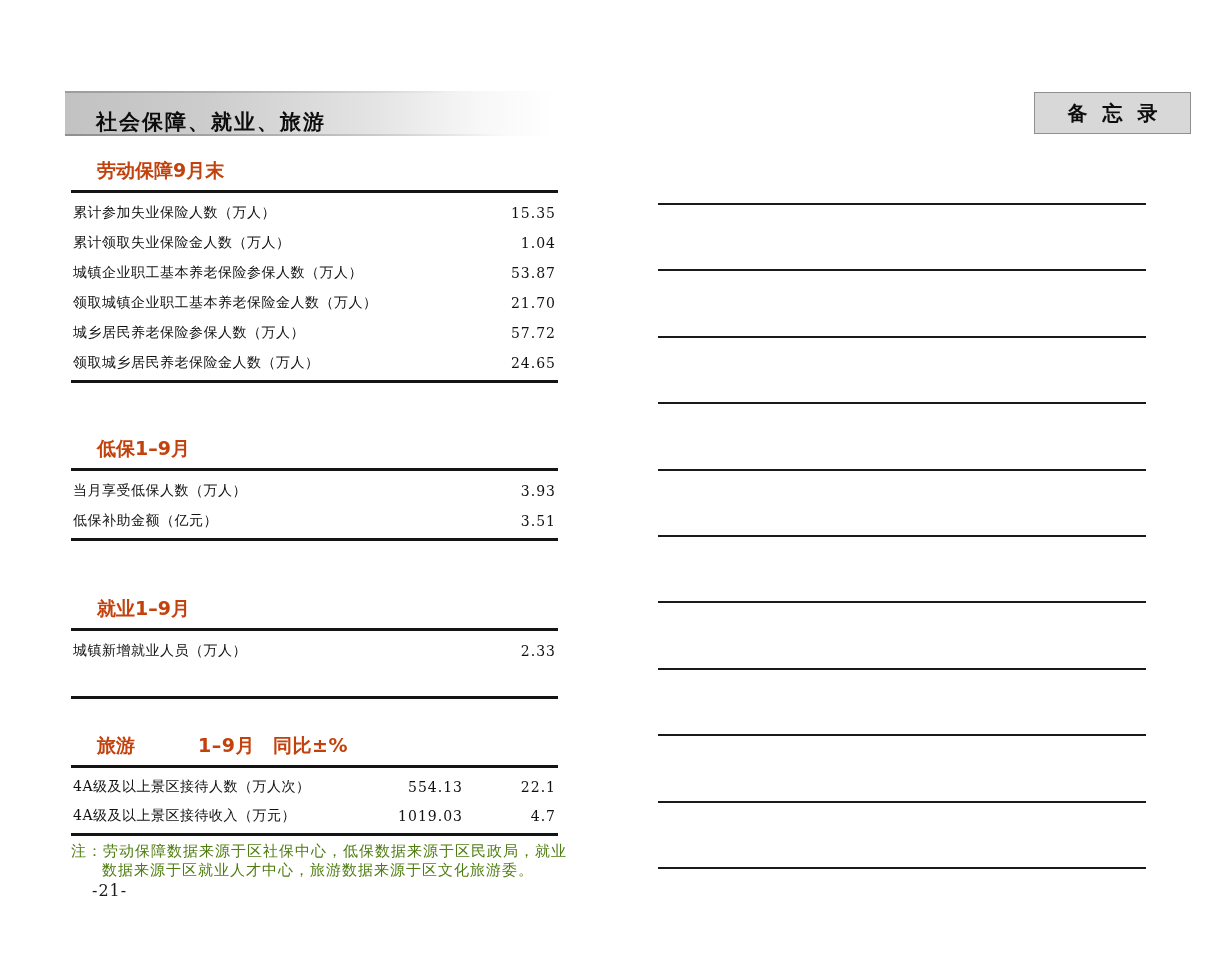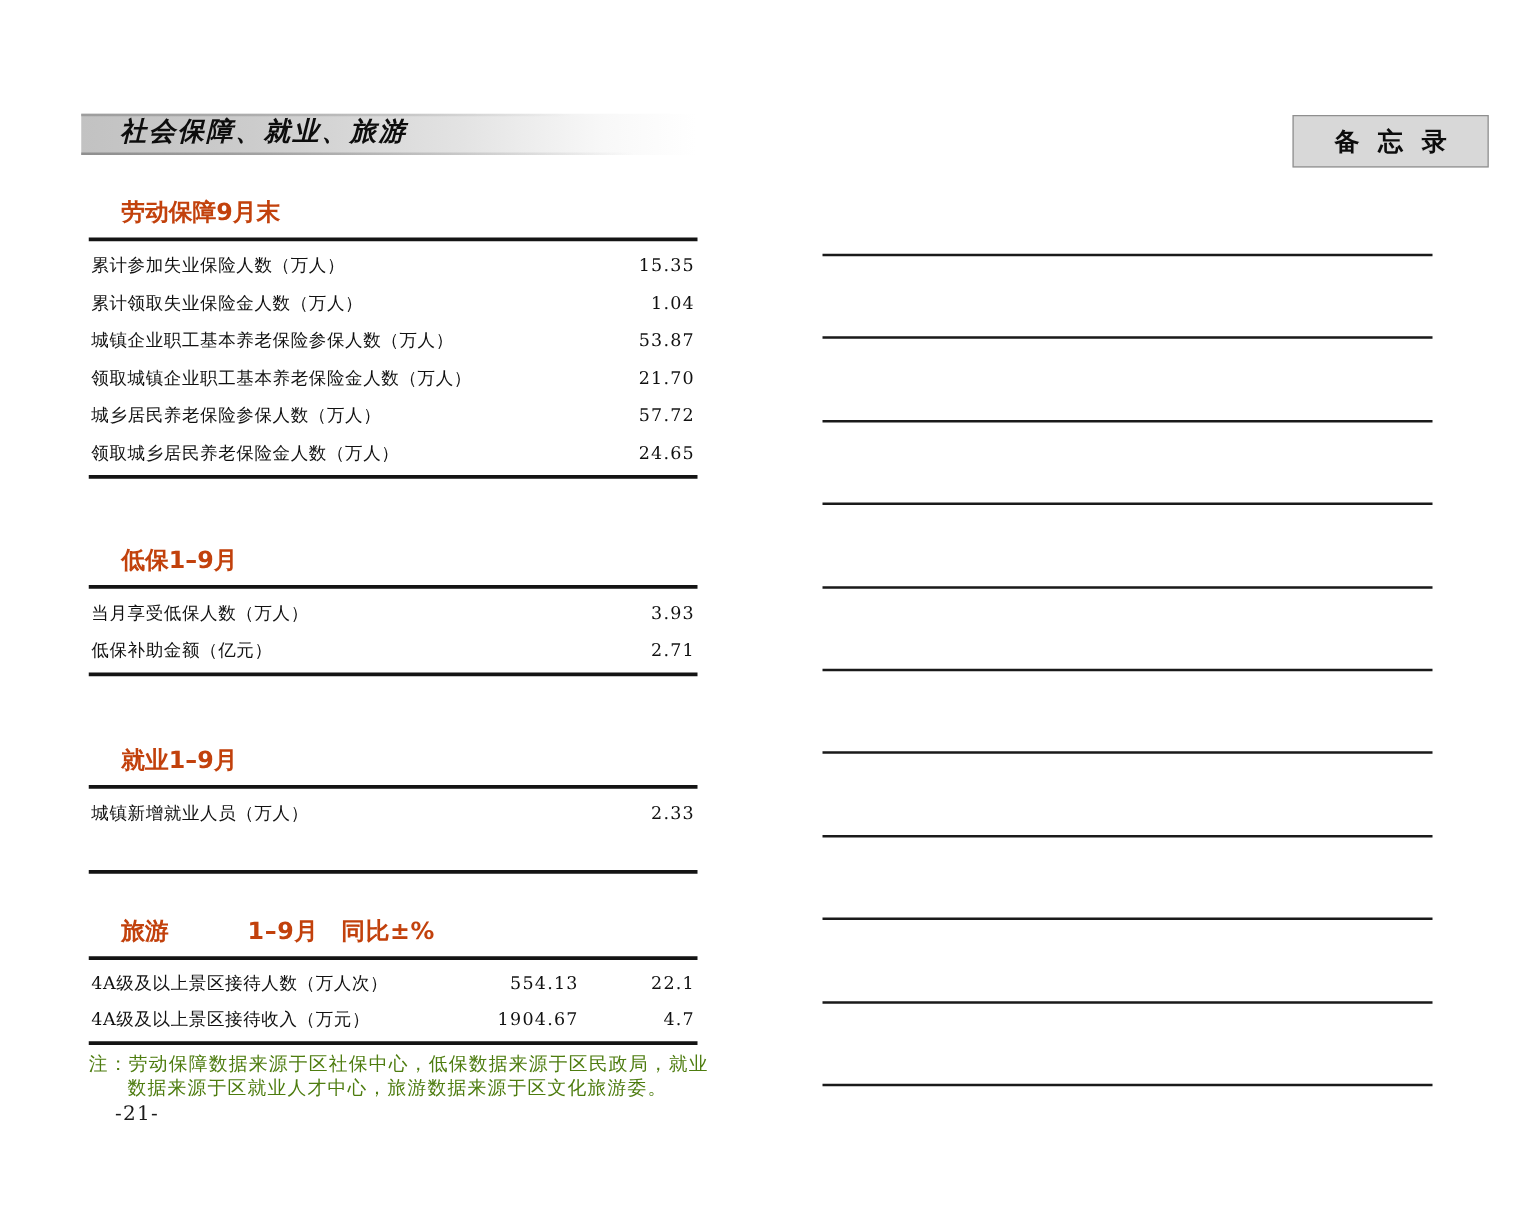--- a/index.html
+++ b/index.html
@@ -9,23 +9,23 @@
     background: #ffffff;
     position: relative;
     font-family: "DejaVu Serif", serif;
     color: #111111;
     overflow: hidden;
   }
 
   
   .title-bar {
     position: absolute; left: 65px; top: 91px;
-    width: 492px; height: 33px;
+    width: 492px; height: 45px;
     background: linear-gradient(to right, #c2c2c2 0%, #cccccc 28%, #e3e3e3 62%, #f8f8f8 85%, #ffffff 100%);
-    display: flex; align-items: flex-start; font-style: italic;
+    display: flex; align-items: flex-end;
   }
   .title-bar::before {
     content: ""; position: absolute; left: 0; top: 0; height: 2px; width: 100%;
     background: linear-gradient(to right, #9d9d9d 0%, rgba(255,255,255,0) 80%);
   }
   .title-bar::after {
     content: ""; position: absolute; left: 0; bottom: 0; height: 2px; width: 100%;
     background: linear-gradient(to right, #8f8f8f 0%, rgba(255,255,255,0) 90%);
   }
   .title-text {
@@ -168,21 +168,21 @@
       <span>低保</span>
       <span>1–9月</span>
     </div>
     <div class="t-body">
       <div class="t-row">
         <span class="t-label">当月享受低保人数（万人）</span>
         <span class="t-val">3.93</span>
       </div>
       <div class="t-row">
         <span class="t-label">低保补助金额（亿元）</span>
-        <span class="t-val">2.71</span>
+        <span class="t-val">3.51</span>
       </div>
     </div>
   </div>
 
   <div class="table t-employment pos-employment">
     <div class="t-head">
       <span>就业</span>
       <span>1–9月</span>
     </div>
     <div class="t-body">
@@ -205,21 +205,21 @@
       <div class="t-row">
         <span class="t-label">4A级及以上景区接待人数（万人次）</span>
         <span class="cols">
           <span class="col-val">554.13</span>
           <span class="col-yoy">22.1</span>
         </span>
       </div>
       <div class="t-row">
         <span class="t-label">4A级及以上景区接待收入（万元）</span>
         <span class="cols">
-          <span class="col-val">1904.67</span>
+          <span class="col-val">1019.03</span>
           <span class="col-yoy">4.7</span>
         </span>
       </div>
     </div>
   </div>
 
   <div class="note">
     <div>注：劳动保障数据来源于区社保中心，低保数据来源于区民政局，就业</div>
     <div class="note-line2">数据来源于区就业人才中心，旅游数据来源于区文化旅游委。</div>
   </div>

